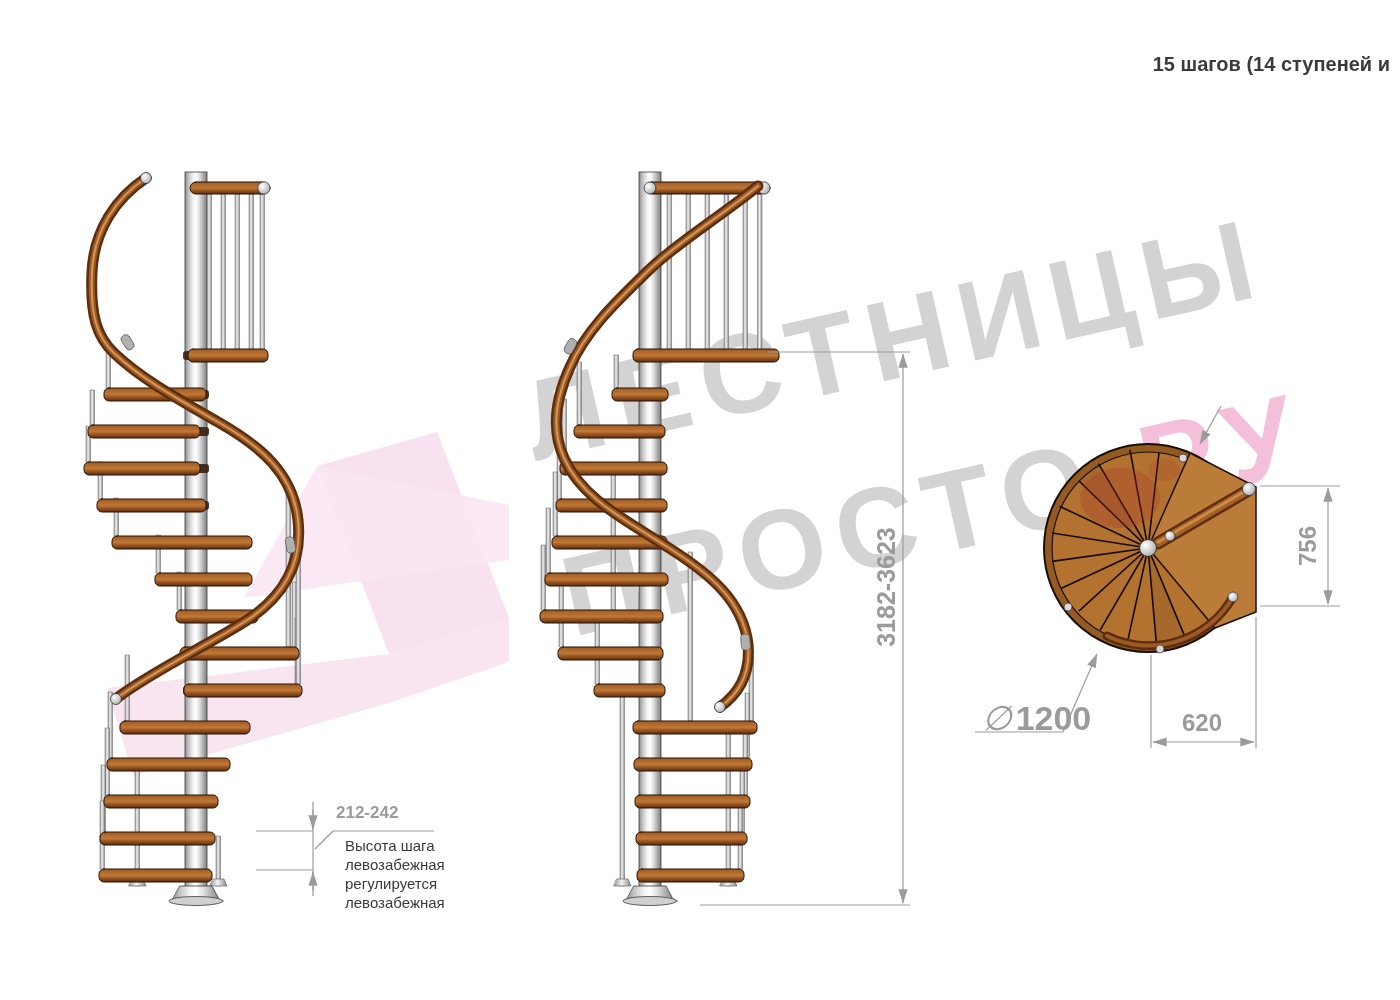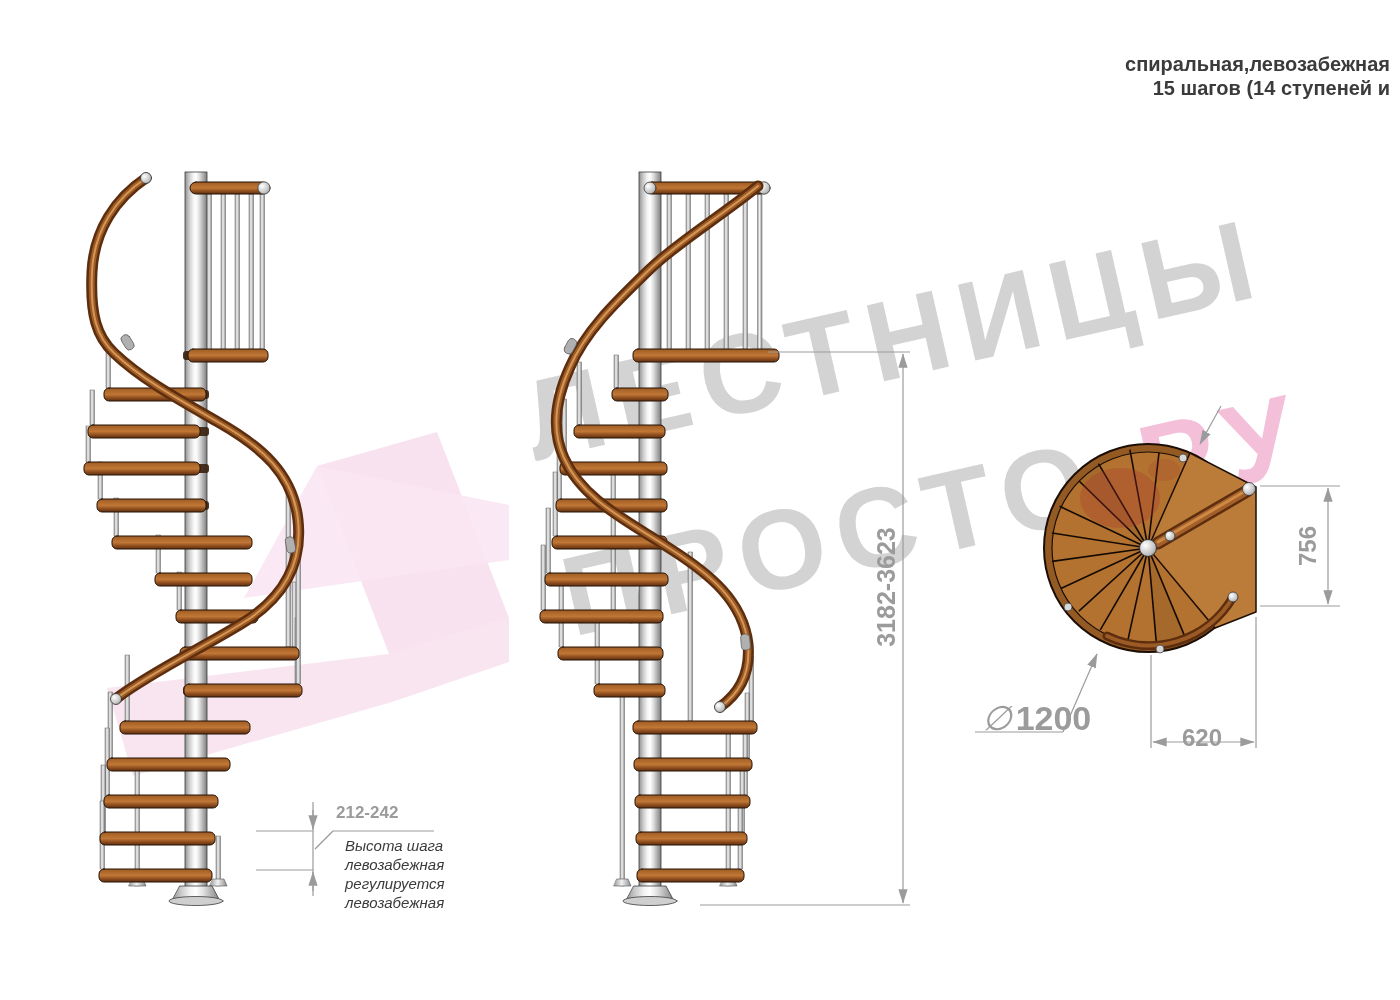--- a/index.html
+++ b/index.html
@@ -26,21 +26,20 @@
   .dimnum{
     position:absolute;font-weight:bold;color:#9b9b9b;white-space:nowrap;
     font-size:25px;
   }
   .dim-center{transform:translate(-50%,-50%);}
   .dim-rot{transform:translate(-50%,-50%) rotate(-90deg);}
   .dia-sym{font-weight:normal;font-style:italic;margin-right:4px;}
   .note-block{
     position:absolute;left:345px;top:836px;font-size:15px;line-height:19px;
     color:#3a3a3a;
-    font-style:italic;
   }
   .note-block span{display:block;}
 </style>
 </head>
 <body>
 
 <div class="layer">
   <svg class="layer" viewBox="0 0 1400 1000">
     <polygon points="317,466 437,432 509,618 389,654" fill="#f2cbe2" opacity="0.55"></polygon>
     <polygon points="107,688 389,654 509,618 509,662 392,702 133,776" fill="#f2cbe2" opacity="0.5"></polygon>
@@ -321,33 +320,32 @@
     <line x1="256" y1="870" x2="313" y2="870"></line>
     <line x1="313" y1="810" x2="313" y2="829" marker-end="url(#arr)"></line>
     <line x1="313" y1="891" x2="313" y2="872" marker-end="url(#arr)"></line>
     <line x1="333" y1="831" x2="434" y2="831"></line>
     <line x1="315" y1="849" x2="333" y2="831"></line>
   </g>
 </svg>
 
 <div class="layer">
   <div class="title-block">
-    <span>спиральная,левозабежная</span>
     <span>15 шагов (14 ступеней и</span>
   </div>
 
   <div class="dimnum dim-rot" style="left:886px;top:587px;font-size:25px;">
     <span>3182-3623</span>
   </div>
 
   <div class="dimnum dim-rot" style="left:1308px;top:546px;font-size:24px;">
     <span>756</span>
   </div>
 
-  <div class="dimnum dim-center" style="left:1202px;top:723px;font-size:24px;margin-top:15px;">
+  <div class="dimnum dim-center" style="left:1202px;top:723px;font-size:24px;">
     <span>620</span>
   </div>
 
   <div class="dimnum" style="left:982px;top:698px;font-size:34px;">
     <span class="dia-sym">∅</span><span>1200</span>
   </div>
 
   <div class="dimnum" style="left:336px;top:803px;font-size:17px;">
     <span>212-242</span>
   </div>

